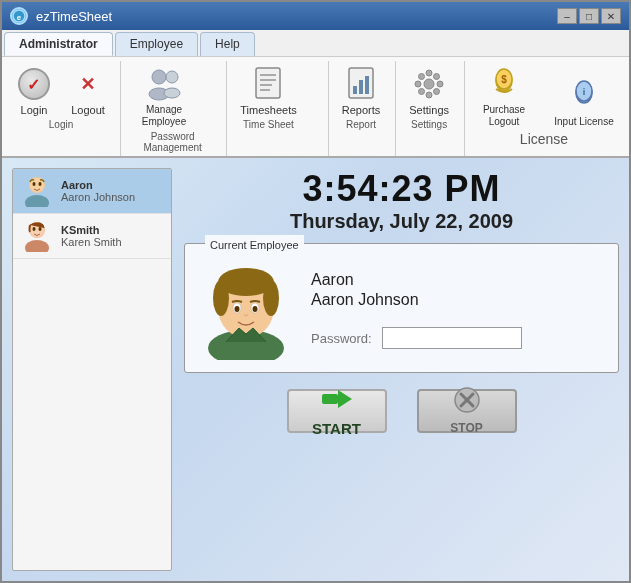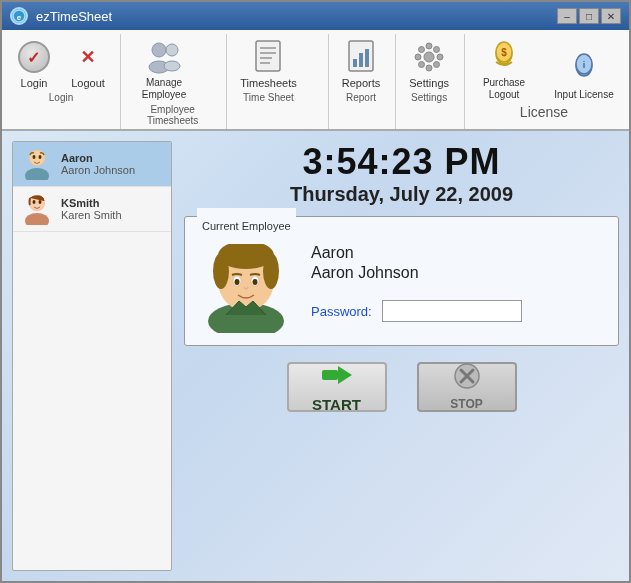--- a/index.html
+++ b/index.html
@@ -231,42 +231,42 @@
     }
 
     .password-row {
       display: flex;
       align-items: center;
       gap: 10px;
     }
 
     .password-label {
       font-size: 13px;
-      color: #1d4ed8;
+      color: #737373;
     }
 
     .password-input {
       width: 140px;
       height: 22px;
       border: 1px solid #999;
       background: white;
       padding: 2px 4px;
       font-size: 12px;
     }
 
     
     .action-buttons {
       display: flex;
       gap: 30px;
       margin-top: 6px;
     }
 
     .action-btn {
       width: 100px;
-      height: 50px;
+      height: 44px;
       display: flex;
       flex-direction: column;
       align-items: center;
       justify-content: center;
       gap: 4px;
       border-radius: 4px;
       cursor: pointer;
       font-size: 16px;
       font-weight: bold;
       border: 2px solid;
@@ -299,20 +299,25 @@
       </div>
       <span class="title-text">ezTimeSheet</span>
     </div>
     <div class="title-bar-controls">
       <div class="title-btn">–</div>
       <div class="title-btn">□</div>
       <div class="title-btn close">✕</div>
     </div>
   </div>
 
+  <div class="menu-bar">
+    <div class="menu-tab active">Administrator</div>
+    <div class="menu-tab">Employee</div>
+    <div class="menu-tab">Help</div>
+  </div>
 
   <div style="background:#f8f8f8; border-bottom:2px solid #aaa; display:flex; padding:4px 6px 0; gap:0;">
 
     <div style="display:flex; flex-direction:column; border-right:1px solid #ccc; padding-right:6px; margin-right:4px;">
       <div style="display:flex; gap:2px;">
         <div class="tool-btn">
           <div class="icon-area">
             <div style="position:relative;">
               <div style="width:32px;height:32px;background:radial-gradient(circle at 40% 35%,#e8e8e8,#b8b8b8);border-radius:50%;border:2px solid #999;display:flex;align-items:center;justify-content:center;">
                 <span style="color:#cc2222;font-size:16px;font-weight:bold;">✓</span>
@@ -338,21 +343,21 @@
             <svg width="36" height="36" viewBox="0 0 36 36">
               <circle cx="13" cy="11" r="7" fill="#b0b8c8" stroke="#8898aa" stroke-width="1"></circle>
               <ellipse cx="13" cy="28" rx="10" ry="6" fill="#b0b8c8" stroke="#8898aa" stroke-width="1"></ellipse>
               <circle cx="26" cy="11" r="6" fill="#c8d0d8" stroke="#8898aa" stroke-width="1"></circle>
               <ellipse cx="26" cy="27" rx="8" ry="5" fill="#c8d0d8" stroke="#8898aa" stroke-width="1"></ellipse>
             </svg>
           </div>
           <div class="btn-label" style="font-size:10px;text-align:center;width:60px;white-space:normal;line-height:1.2;">Manage Employee</div>
         </div>
       </div>
-      <div style="text-align:center;font-size:10px;color:#555;padding-bottom:3px;">Employee Timesheets</div>
+      <div style="text-align:center;font-size:10px;color:#555;padding-bottom:3px;">Password Management</div>
     </div>
 
     <div style="display:flex; flex-direction:column; border-right:1px solid #ccc; padding-right:22px; margin-right:4px;">
       <div style="display:flex;">
         <div class="tool-btn">
           <div class="icon-area">
             <svg width="32" height="36" viewBox="0 0 32 36">
               <rect x="4" y="2" width="24" height="30" rx="2" fill="#f0f0f0" stroke="#888" stroke-width="1.5"></rect>
               <rect x="8" y="8" width="16" height="2" fill="#aaa"></rect>
               <rect x="8" y="13" width="16" height="2" fill="#aaa"></rect>
@@ -478,21 +483,21 @@
     </div>
 
     <div class="right-panel">
 
       <div class="clock-display">
         <div class="clock-time">3:54:23 PM</div>
         <div class="clock-date">Thursday, July 22, 2009</div>
       </div>
 
       <div class="current-emp-panel" style="position:relative;border:1px solid #999;border-radius:3px;background:#f5f8fc;width:100%;">
-        <div style="position:absolute;top:-9px;left:12px;background:#f5f8fc;padding:12px 5px;font-size:11px;color:#333;">Current Employee</div>
+        <div style="position:absolute;top:-9px;left:20px;background:#f5f8fc;padding:4px 5px;font-size:11px;color:#333;">Current Employee</div>
         <div class="panel-inner">
 
           <div style="width:90px;height:100px;flex-shrink:0;">
             <svg viewBox="0 0 90 100" width="90" height="100">
 
               <ellipse cx="45" cy="88" rx="38" ry="18" fill="#4a7a4a"></ellipse>
 
               <rect x="38" y="62" width="14" height="15" fill="#f5c898" rx="2"></rect>
 
               <ellipse cx="45" cy="48" rx="28" ry="30" fill="#f5c898"></ellipse>

